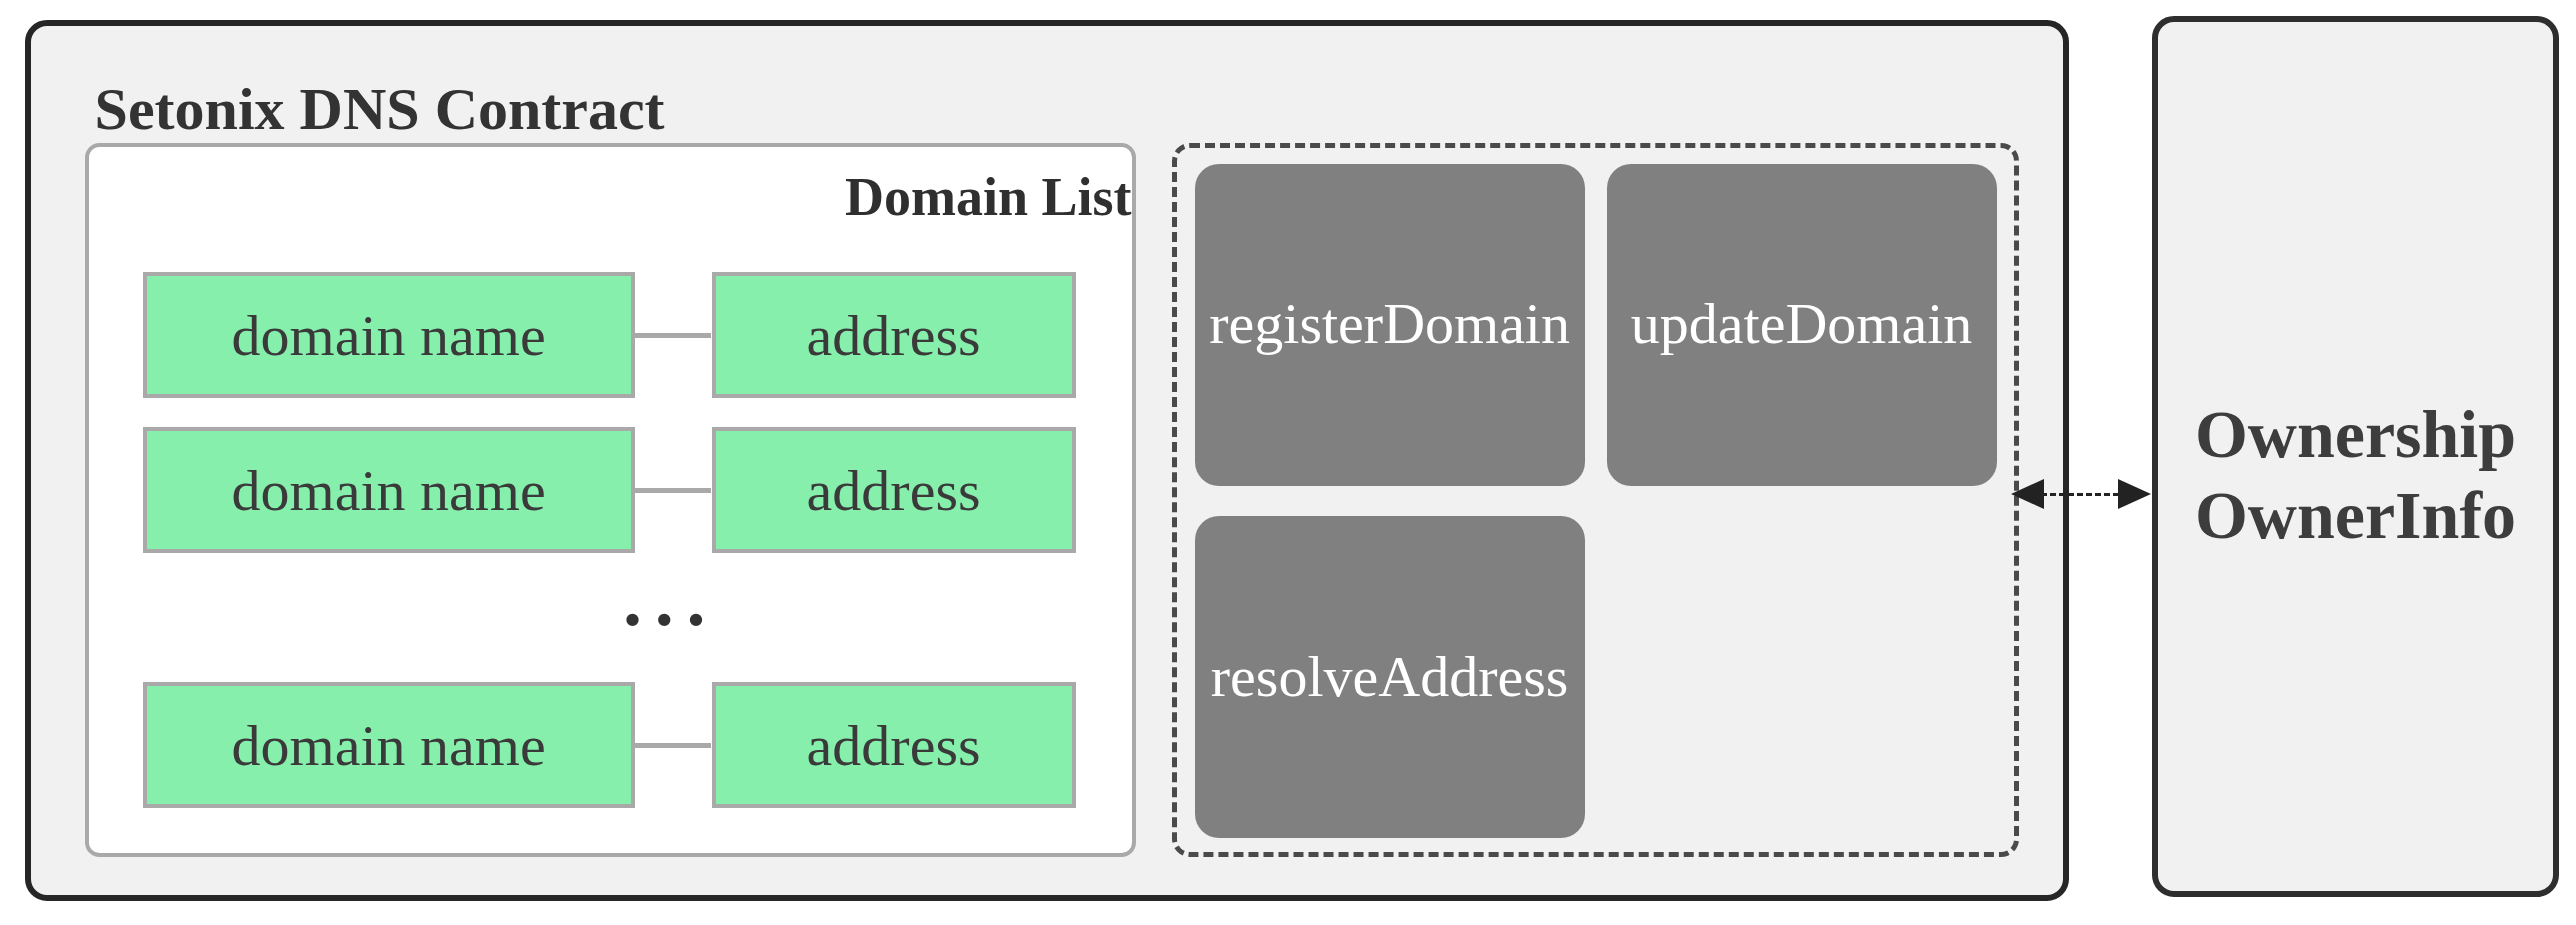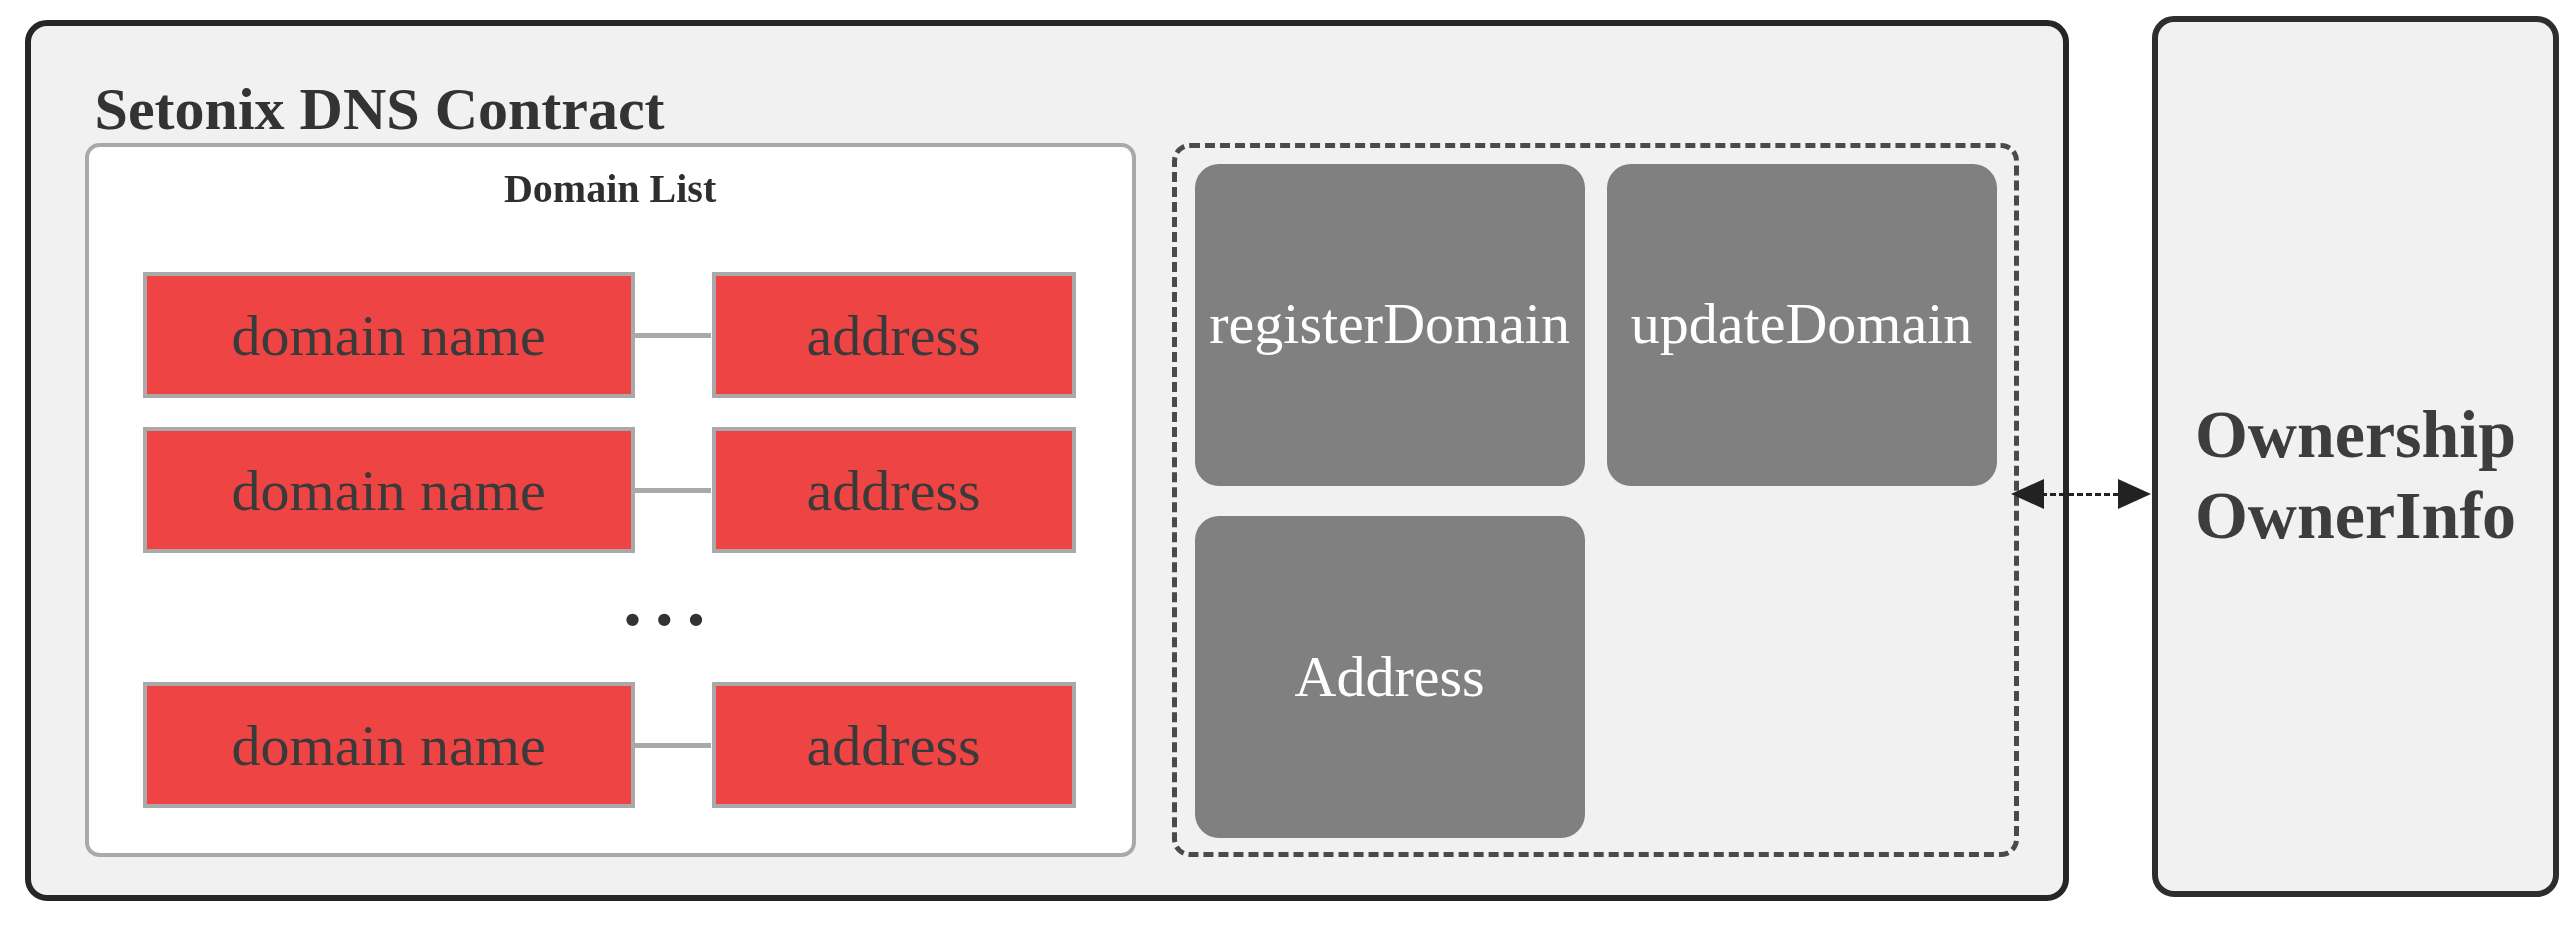--- a/index.html
+++ b/index.html
@@ -17,25 +17,25 @@
   .dns-title{
     left:64px;top:47px;font-size:60px;font-weight:bold;color:#333333;line-height:1.2;white-space:nowrap;
   }
 
   
   .domain-panel{
     left:78px;top:137px;width:1051px;height:714px;
     background:#ffffff;border:4.6px solid #a9a9a9;border-radius:14.6px;
   }
   .domain-title{
-    left:0;right:0;top:18px;text-align:center;
-    font-size:40px;font-weight:bold;color:#2f2f2f;line-height:1.2;
+    left:0;right:0;top:18px;text-align:right;
+    font-size:54px;font-weight:bold;color:#2f2f2f;line-height:1.2;
   }
   .cell{
-    background:#ef4444;border:4.6px solid #a9a9a9;
+    background:#86efac;border:4.6px solid #a9a9a9;
     display:flex;align-items:center;justify-content:center;
     font-size:58px;color:#3a3a3a;height:126px;
   }
   .cell-name{left:54px;width:492px;}
   .cell-addr{left:623px;width:364px;}
   .connector{left:545px;width:77px;height:4.6px;background:#a9a9a9;}
   .row1{top:125px;} .row1c{top:186px;}
   .row2{top:280px;} .row2c{top:341px;}
   .row3{top:535px;} .row3c{top:596px;}
   .ellipsis{
@@ -115,20 +115,21 @@
     <div class="abs fn-group" style="left:1141px;top:117px;">
       <div class="abs fn-btn fn-1">
         <span>register</span>
         <span>Domain</span>
       </div>
       <div class="abs fn-btn fn-2">
         <span>update</span>
         <span>Domain</span>
       </div>
       <div class="abs fn-btn fn-3">
+        <span>resolve</span>
         <span>Address</span>
       </div>
     </div>
   </div>
 
   <div class="abs arrow-line"></div>
   <div class="abs tri tri-left"></div>
   <div class="abs tri tri-right"></div>
 
   <div class="abs own-box">

